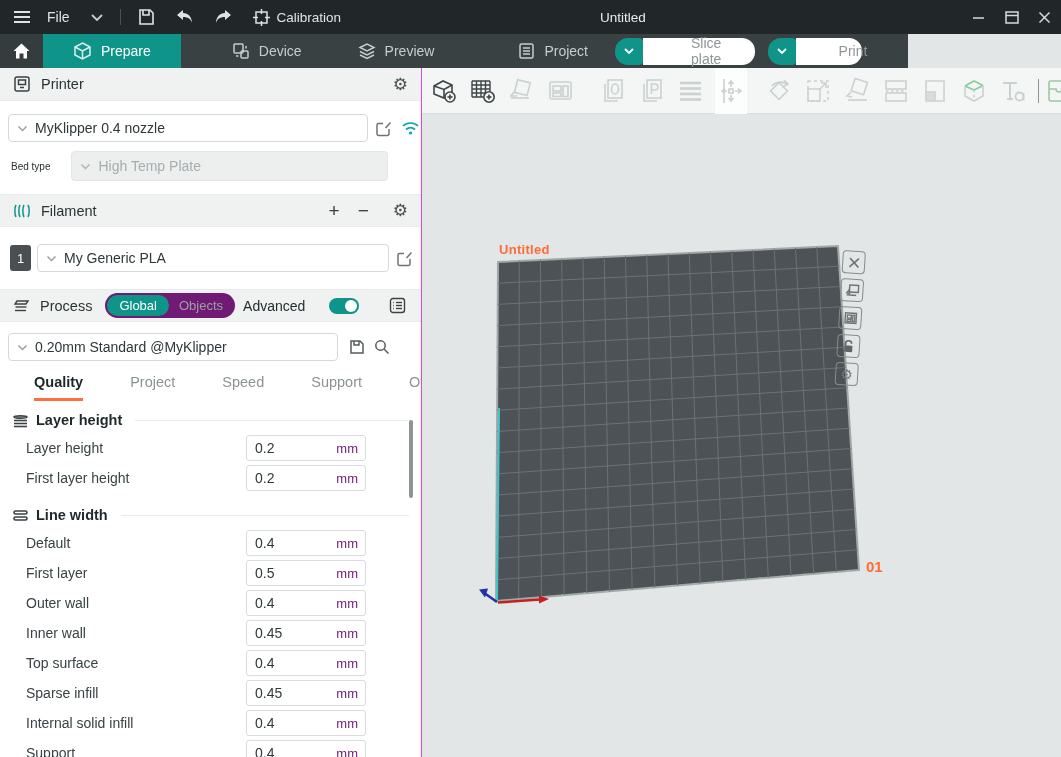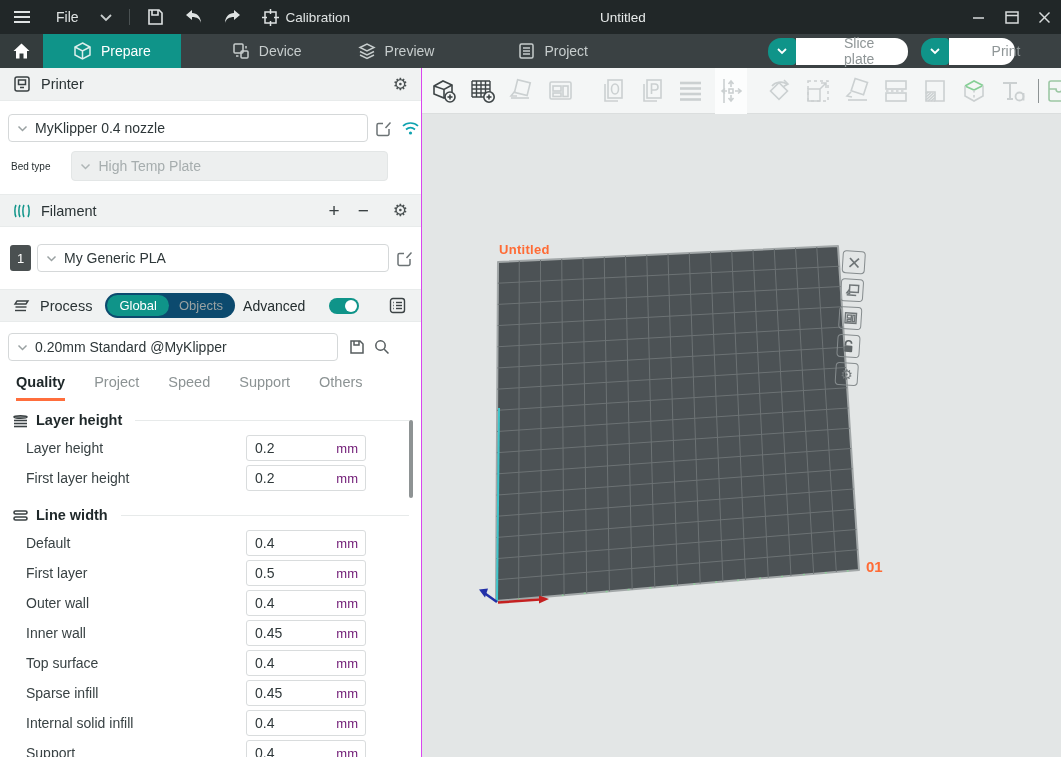--- a/index.html
+++ b/index.html
@@ -9,47 +9,47 @@
   
   .titlebar { position:absolute; left:0; top:0; width:1061px; height:34px; background:#212728; display:flex; align-items:center; color:#DFE3E3; }
   .tb-left { display:flex; align-items:center; }
   .tb-item { display:flex; align-items:center; color:#DFE3E3; }
   .tb-sep { width:1px; height:16px; background:#4A5152; margin:0 16px; }
   .tb-title { position:absolute; left:600px; top:0; height:34px; display:flex; align-items:center; font-size:13.5px; color:#E8EBEB; }
   .win-btns { position:absolute; right:0; top:0; height:34px; display:flex; }
   .win-btn { width:33px; height:34px; display:flex; align-items:center; justify-content:center; color:#D7DBDB; }
 
   
-  .tabbar { position:absolute; left:0; top:34px; width:1061px; height:34px; background:#3A4143; display:flex; align-items:stretch; }
+  .tabbar { position:absolute; left:0; top:34px; width:908px; height:34px; background:#3A4143; display:flex; align-items:stretch; }
   .home-btn { width:43px; background:#343C3D; display:flex; align-items:center; justify-content:center; }
   .tab { display:flex; align-items:center; gap:9px; padding:0 27px; font-size:14px; color:#C7CDCD; }
   .tab.active { background:#0F9489; color:#FFFFFF; padding:0 30px; }
   .tab .ticon { display:flex; }
   .actions { margin-left:auto; display:flex; align-items:center; gap:13px; margin-right:46px; }
   .act-group { display:flex; align-items:center; }
   .act-chev { width:28px; height:27px; background:#0F9489; border-radius:13px 4px 4px 13px; display:flex; align-items:center; justify-content:center; color:#fff; }
   .act-pill { height:27px; background:#ffffff; border-radius:0 13px 13px 0; color:#8F9697; font-size:14px; display:flex; align-items:center; justify-content:center;padding-left:48px; }
   .pill-slice { width:112px; } .pill-print { width:66px; }
 
   
   .sidebar { position:absolute; left:0; top:68px; width:422px; height:689px; background:#fff; border-right:1px solid #d946ef; overflow:hidden; }
   .sec-head { height:33px; background:#F0F2F2; border-bottom:1px solid #E8EBEB; display:flex; align-items:center; padding:0 13px; font-size:14.5px; color:#2A3335; gap:10px; }
   .sec-head .right { margin-left:auto; display:flex; align-items:center; gap:18px; }
   .combo { border:1px solid #D5D8D9; border-radius:4px; background:#fff; display:flex; align-items:center; padding:0 8px; gap:7px; font-size:14px; color:#2E3739; }
   .combo .chev { color:#9AA1A2; display:flex; }
   .combo.disabled { background:#EDEFEF; border-color:#E3E6E6; color:#A6ADAE; }
   .row-flex { display:flex; align-items:center; }
   .icon-btn { display:flex; align-items:center; justify-content:center; }
-  .seg { height:25px; background:#0c4a6e; border-radius:13px; display:flex; align-items:center; padding:2px; font-size:13px; }
+  .seg { height:25px; background:#701a75; border-radius:13px; display:flex; align-items:center; padding:2px; font-size:13px; }
   .seg .on { background:#0F9489; color:#fff; border-radius:11px; height:21px; display:flex; align-items:center; padding:0 12px; }
   .seg .off { color:#99A1A2; padding:0 10px; }
   .toggle { width:30px; height:16px; border-radius:8px; background:#0F9489; position:relative; }
   .toggle .knob { position:absolute; right:2px; top:2px; width:12px; height:12px; border-radius:50%; background:#fff; }
   .ptabs { display:flex; gap:29px; padding:0 16px; margin-top:13px; height:27px; font-size:14.5px; }
-  .ptab { color:#8C9394; display:flex; align-items:flex-start; }
+  .ptab { color:#8C9394; display:flex; align-items:flex-start;margin-left:18px; }
   .ptab.active { color:#1D2628; font-weight:bold; border-bottom:3px solid #FF6E3C; }
   .grp-head { display:flex; align-items:center; gap:7px; margin:13px 12px 5px 12px; font-size:14.5px; font-weight:bold; color:#1F282A; }
   .grp-head .divider { flex:1; height:1px; background:#E7EAEA; margin-left:6px; }
   .prow { display:flex; align-items:center; height:30px; padding-left:26px; padding-right:55px; }
   .prow .plabel { flex:1; font-size:14px; color:#394244; }
   .pbox { width:120px; height:26px; border:1px solid #D9DCDD; border-radius:3px; display:flex; align-items:center; background:#fff; }
   .pbox input { border:none; outline:none; width:68px; padding-left:8px; font-size:14px; color:#2F383A; font-family:inherit; background:transparent; }
   .pbox .unit { margin-left:auto; padding-right:7px; font-size:13px; color:#701a75; }
   .scroll-thumb { position:absolute; right:8px; top:352px; width:4px; height:78px; background:#8E9394; border-radius:2px; }
 
@@ -66,21 +66,21 @@
   .plate-num { position:absolute; left:444px; top:490px; font-size:15px; font-weight:bold; color:#FF6B35; }
   .plate-handles { position:absolute; left:421px; top:182px; display:flex; flex-direction:column; gap:5px; transform:rotate(3.6deg); transform-origin:top left; }
   .ph-btn { width:23px; height:23px; border:1.5px solid #868C8E; border-radius:4px; display:flex; align-items:center; justify-content:center; color:#6F7577; }
   .glyph { font-size:17px; line-height:1; }
 </style>
 </head>
 <body>
 
 <div class="titlebar">
   <div class="tb-left">
-    <div class="tb-item" style="margin-left:13px; gap:25px;">
+    <div class="tb-item" style="margin-left:13px; gap:16px;">
       <span>
         <svg width="18" height="14" viewBox="0 0 18 14">
             <g stroke="#DFE3E3" stroke-width="2">
               <line x1="1" y1="2" x2="17" y2="2"></line>
               <line x1="1" y1="7" x2="17" y2="7"></line>
               <line x1="1" y1="12" x2="17" y2="12"></line>
             </g>
           </svg>
       </span>
       <span style="font-size:14px;">File</span>

